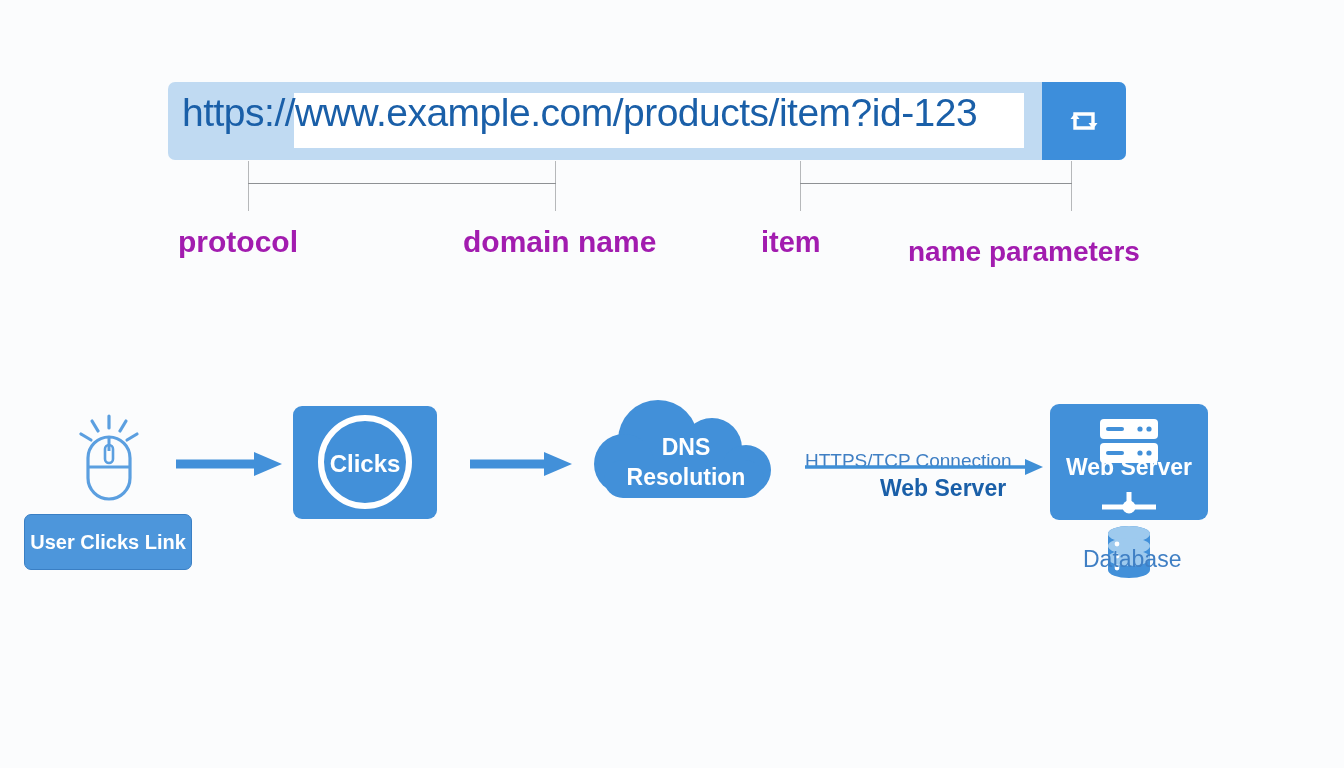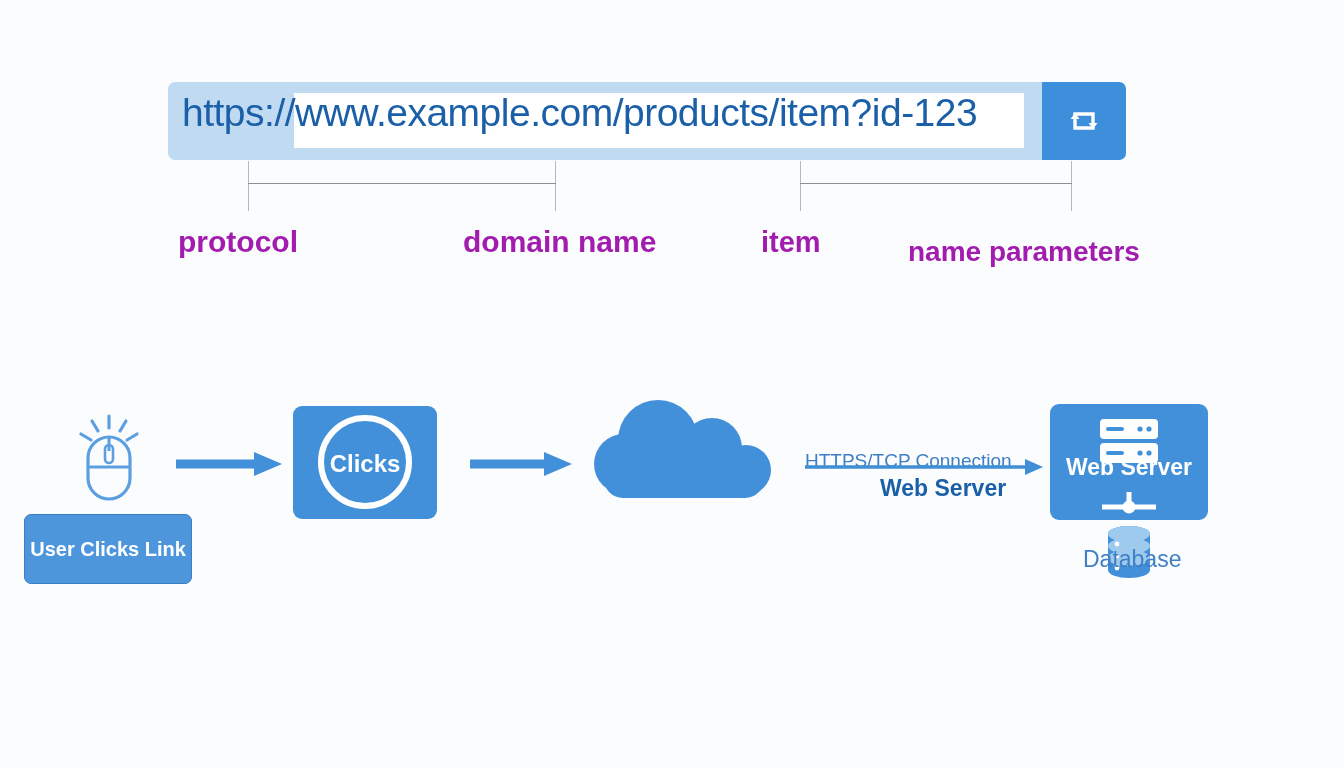--- a/index.html
+++ b/index.html
@@ -127,21 +127,21 @@
         <line x1="52" y1="9" x2="46" y2="19"></line>
         <line x1="7" y1="22" x2="17" y2="28"></line>
         <line x1="63" y1="22" x2="53" y2="28"></line>
       </g>
       <rect x="14" y="25" width="42" height="62" rx="21" ry="21" fill="none" stroke="#5b9fe0" stroke-width="3.2"></rect>
       <line x1="14" y1="55" x2="56" y2="55" stroke="#5b9fe0" stroke-width="3"></line>
       <line x1="35" y1="25" x2="35" y2="39" stroke="#5b9fe0" stroke-width="3"></line>
       <rect x="31" y="33" width="8" height="18" rx="4" fill="none" stroke="#5b9fe0" stroke-width="2.6"></rect>
     </svg>
   </div>
-  <div class="badge" style="left:24px; top:514px; width:168px; height:70px;">
+  <div class="badge" style="left:24px; top:514px; width:168px; height:56px;">
     <span>User Clicks Link</span>
   </div>
 
   <div class="arrow" style="left:176px; top:448px;">
     <svg width="110" height="32" viewBox="0 0 110 32">
       <line x1="0" y1="16" x2="82" y2="16" stroke="#4290d9" stroke-width="9"></line>
       <polygon points="78,4 106,16 78,28" fill="#4290d9"></polygon>
     </svg>
   </div>
 
@@ -162,20 +162,24 @@
   <div style="position:absolute; left:588px; top:398px; width:196px; height:112px;">
     <svg width="196" height="112" viewBox="0 0 196 112" style="position:absolute;left:0;top:0;">
       <g fill="#4290d9">
         <circle cx="70" cy="42" r="40"></circle>
         <circle cx="124" cy="50" r="30"></circle>
         <circle cx="36" cy="66" r="30"></circle>
         <circle cx="158" cy="72" r="25"></circle>
         <rect x="16" y="62" width="160" height="38" rx="19"></rect>
       </g>
     </svg>
+    <div class="cloud-label">
+      <span>DNS</span><br>
+      <span>Resolution</span>
+    </div>
   </div>
 
   <div class="caption" style="left:805px; top:426px; font-size:19px; color:#3f7fc4;margin-top:24px;">HTTPS/TCP Connection</div>
   <div class="arrow" style="left:805px; top:455px;">
     <svg width="240" height="24" viewBox="0 0 240 24">
       <line x1="0" y1="12" x2="222" y2="12" stroke="#3f8fd6" stroke-width="3.4"></line>
       <polygon points="220,4 238,12 220,20" fill="#3f8fd6"></polygon>
     </svg>
   </div>
   <div class="caption" style="left:880px; top:475px; font-size:23px; color:#1a5fa8; font-weight:bold;">Web Server</div>

